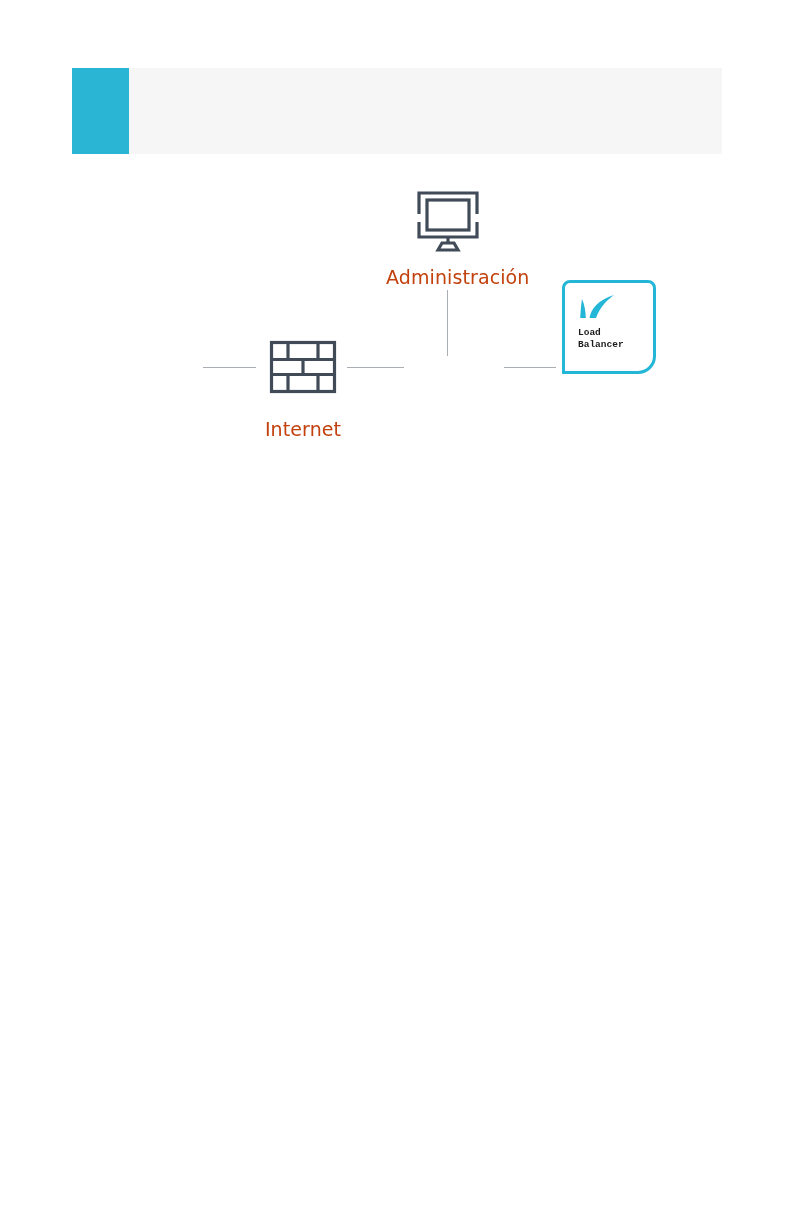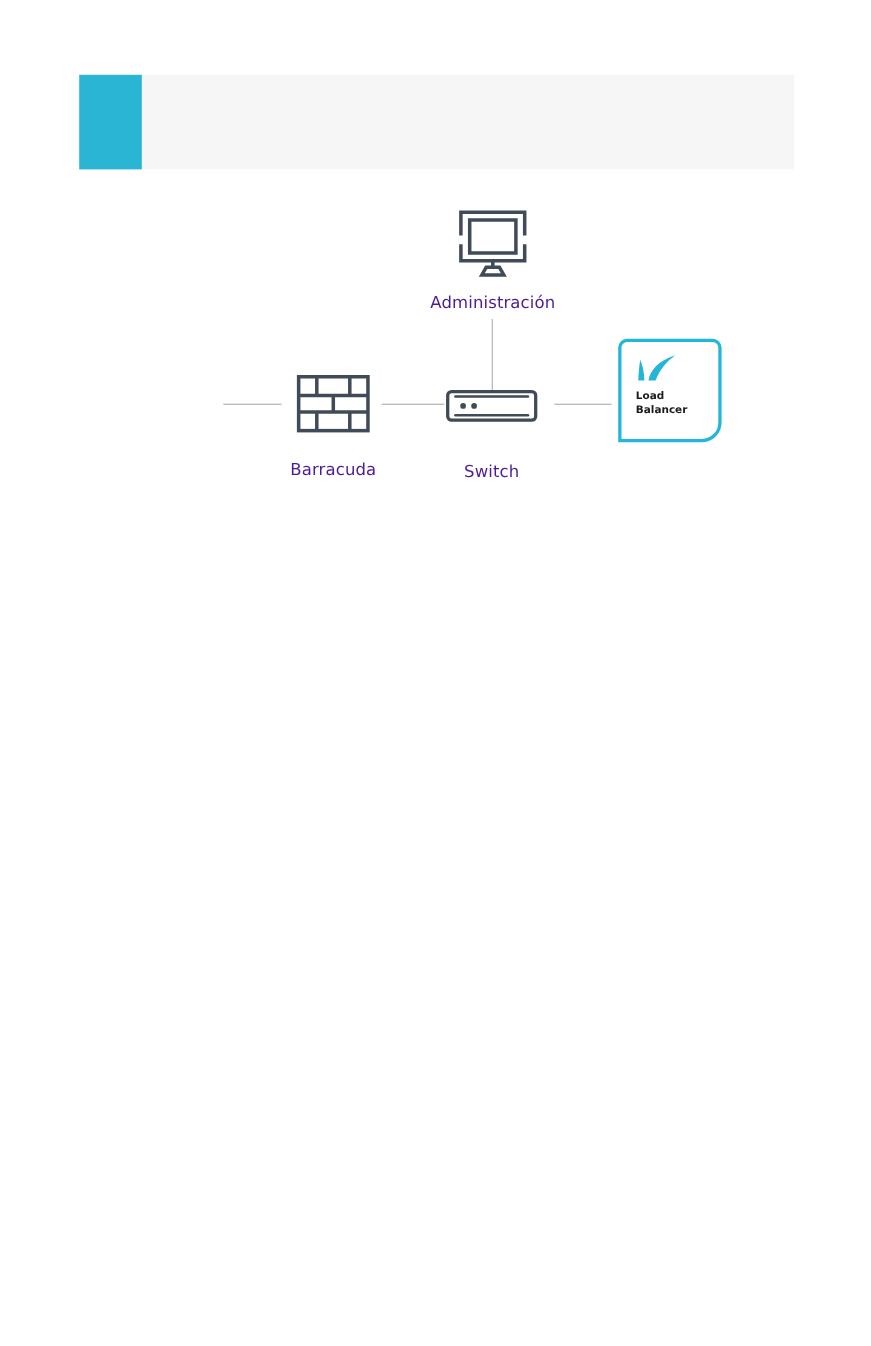--- a/index.html
+++ b/index.html
@@ -56,22 +56,22 @@
     top: 0;
     width: 792px;
     height: 1224px;
   }
 
   .node {
     position: absolute;
     text-align: center;
   }
   .node-label {
-    font-size: 15px;
-    color: #4c1d95;
+    font-size: 19px;
+    color: #c2410c;
     line-height: 1.22;
     white-space: pre-line;
     letter-spacing: 0.1px;
   }
 
   
   #node-internet { left: 98px; top: 318px; width: 122px; }
   #node-internet .node-icon { height: 78px; }
   #node-internet .node-label { margin-top: 12px; }
 
@@ -84,21 +84,21 @@
   #node-switch { left: 386px; top: 340px; width: 122px; }
   #node-switch .node-icon { height: 36px; margin-top: 14px; }
   #node-switch .node-label { margin-top: 30px; }
 
   
   #node-management { left: 386px; top: 188px; width: 124px; }
   #node-management .node-icon { height: 68px; }
   #node-management .node-label { margin-top: 10px; }
 
   
-  #node-barracuda { left: 548px; top: 308px; width: 122px; }
+  #node-barracuda { left: 548px; top: 280px; width: 122px; font-family: Liberation Mono, monospace; }
   #node-barracuda .node-label { margin-top: 12px; }
 
   
   #barracuda-box {
     position: relative;
     width: 94px;
     height: 94px;
     margin: 0 auto;
     box-sizing: border-box;
     border: 3px solid #23b6d6;
@@ -159,35 +159,23 @@
         <rect x="2.5" y="2.5" width="63" height="49"></rect>
         <line x1="2.5" y1="19.5" x2="65.5" y2="19.5"></line>
         <line x1="2.5" y1="34.5" x2="65.5" y2="34.5"></line>
         <line x1="19" y1="2.5" x2="19" y2="19.5"></line>
         <line x1="49" y1="2.5" x2="49" y2="19.5"></line>
         <line x1="34" y1="19.5" x2="34" y2="34.5"></line>
         <line x1="19" y1="34.5" x2="19" y2="51.5"></line>
         <line x1="49" y1="34.5" x2="49" y2="51.5"></line>
       </svg>
     </div>
-    <div class="node-label">Barracuda</div>
-  </div>
-
-  <div class="node" id="node-switch">
-    <div class="node-icon">
-      <svg width="84" height="30" viewBox="0 0 84 30" fill="none" stroke="#414b58" stroke-width="3" stroke-linecap="round" stroke-linejoin="round">
-        <rect x="2" y="2" width="80" height="26" rx="3.5"></rect>
-        <line x1="9" y1="6.5" x2="75" y2="6.5" stroke-width="2.2"></line>
-        <line x1="9" y1="23.5" x2="75" y2="23.5" stroke-width="2.2"></line>
-        <circle cx="16" cy="15" r="2.6" fill="#414b58" stroke="none"></circle>
-        <circle cx="26" cy="15" r="2.6" fill="#414b58" stroke="none"></circle>
-      </svg>
-    </div>
-    <div class="node-label">Switch</div>
-  </div>
+    <div class="node-label">Internet</div>
+  </div>
+
 
   <div class="node" id="node-management">
     <div class="node-icon">
       <svg width="72" height="64" viewBox="0 0 72 64" fill="none" stroke="#414b58" stroke-width="3.2" stroke-linecap="butt" stroke-linejoin="miter">
 
         <path d="M7 26 L7 5 L65 5 L65 26"></path>
         <path d="M7 34 L7 49 L65 49 L65 34"></path>
 
         <rect x="15" y="12" width="42" height="30"></rect>
 

